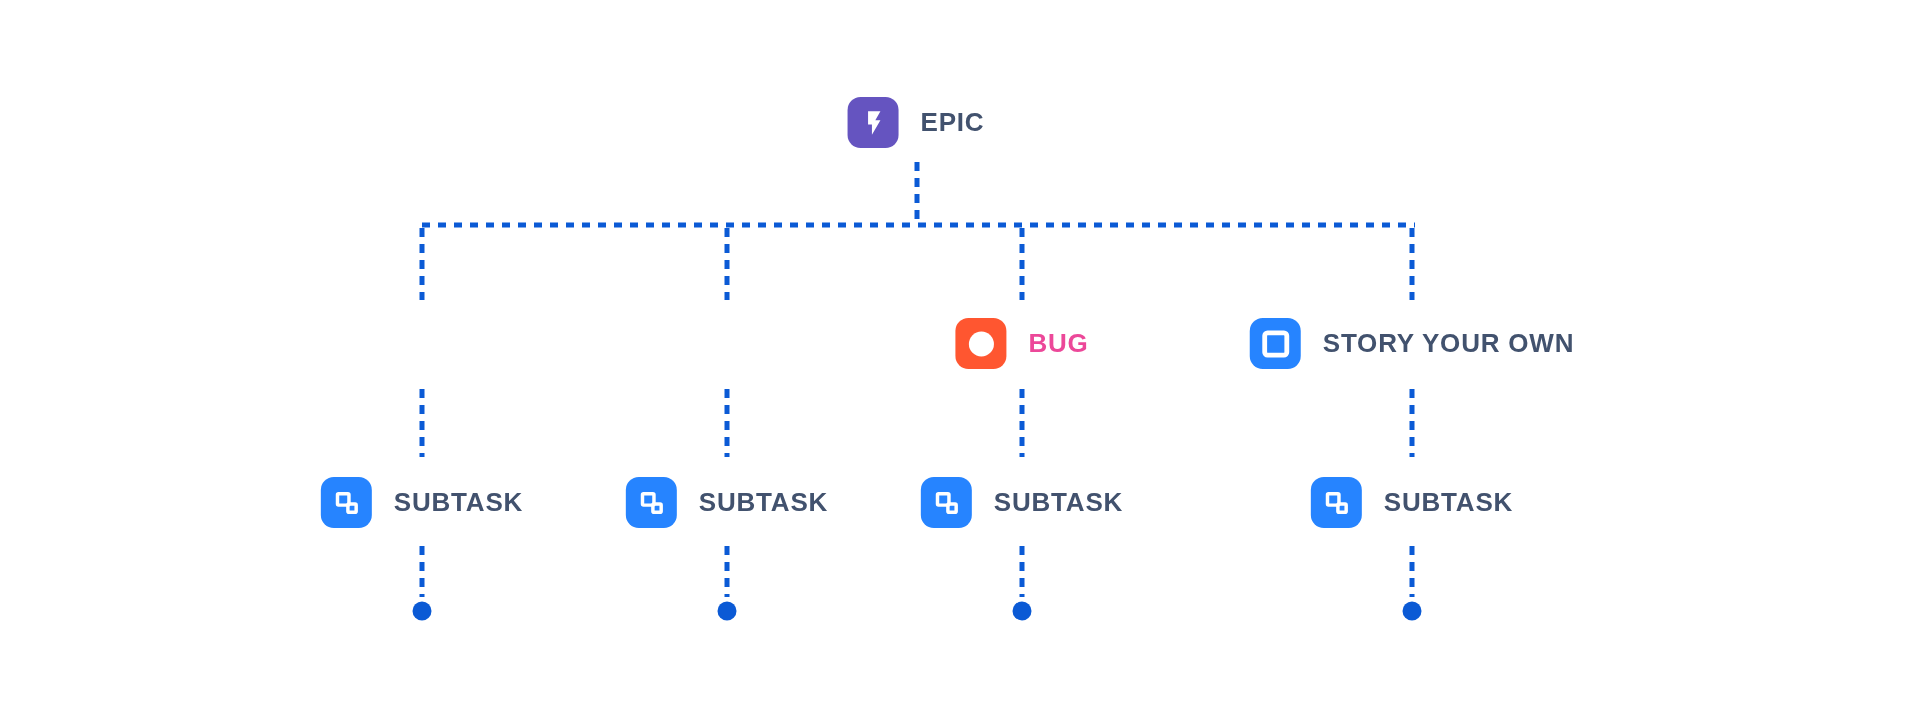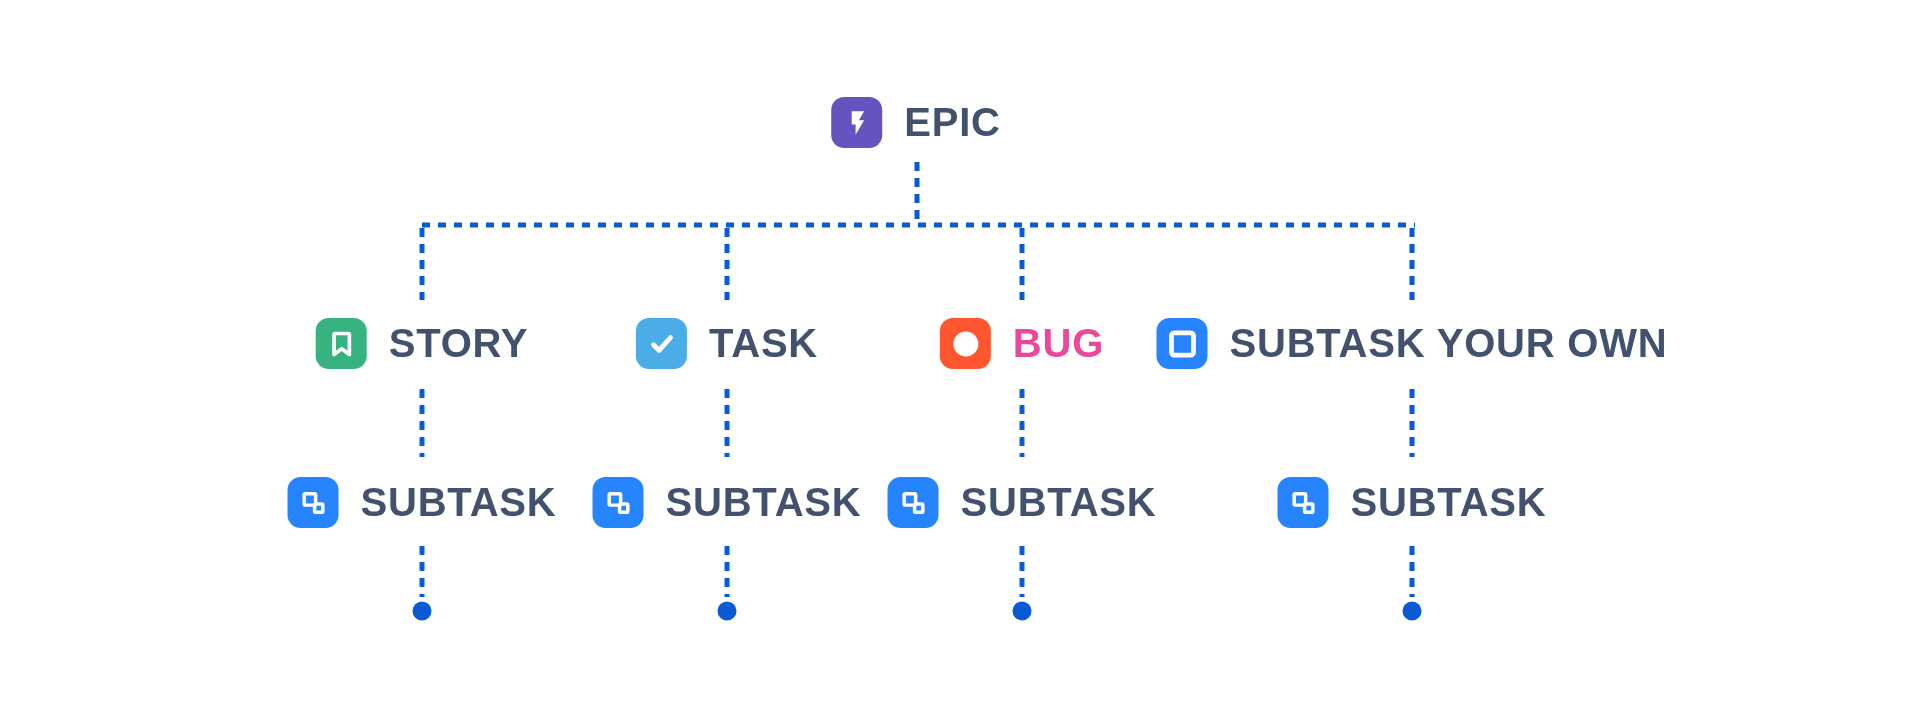--- a/index.html
+++ b/index.html
@@ -35,21 +35,21 @@
   .icon-sq {
     width: 51px;
     height: 51px;
     border-radius: 13px;
     flex: 0 0 51px;
     display: flex;
     align-items: center;
     justify-content: center;
   }
   .node .label {
-    font-size: 40px;
+    font-size: 26px;
     font-weight: 700;
     letter-spacing: 0.8px;
     line-height: 51px;
   }
 </style>
 </head>
 <body>
 
 <div class="canvas" style="background: rgb(255, 255, 255);">
 
@@ -82,54 +82,38 @@
 
   <div class="node" style="left:916px; top:97px">
     <span class="icon-sq" aria-label="lightning-bolt-icon" style="background: rgb(101, 84, 192);">
       <svg width="30" height="30" viewBox="0 0 24 24">
         <path d="M7.6 2.6v10.6h3.1V21.4l6.8-11.7h-4.1l4.1-7.1H7.6z" fill="#fff"></path>
       </svg>
     </span>
     <span class="label" style="color: rgb(66, 82, 110);">EPIC</span>
   </div>
 
-  <div class="node" style="left:422px; top:318px">
-    <span class="icon-sq" aria-label="bookmark-icon" style="background: rgb(54, 179, 126);">
-      <svg width="34" height="34" viewBox="0 0 24 24">
-        <path d="M7.3 4.6h9.4c.4 0 .7.3.7.7v14.1l-5.4-4.1-5.4 4.1V5.3c0-.4.3-.7.7-.7z" fill="none" stroke="#fff" stroke-width="2.6" stroke-linejoin="round"></path>
-      </svg>
-    </span>
-    <span class="label" style="color: rgb(66, 82, 110);">STORY</span>
-  </div>
 
-  <div class="node" style="left:727px; top:318px">
-    <span class="icon-sq" aria-label="checkmark-icon" style="background: rgb(75, 173, 232);">
-      <svg width="32" height="32" viewBox="0 0 24 24">
-        <path d="M5.6 12.6l4.2 4.2L18.4 7.2" fill="none" stroke="#fff" stroke-width="3.6" stroke-linecap="round" stroke-linejoin="round"></path>
-      </svg>
-    </span>
-    <span class="label" style="color: rgb(66, 82, 110);">TASK</span>
-  </div>
 
   <div class="node" style="left:1022px; top:318px">
     <span class="icon-sq" aria-label="filled-circle-icon" style="background: rgb(255, 86, 48);">
       <svg width="32" height="32" viewBox="0 0 24 24">
         <circle cx="12" cy="12" r="9.4" fill="#fff"></circle>
       </svg>
     </span>
     <span class="label" style="color: #ec4899;">BUG</span>
   </div>
 
   <div class="node" style="left:1412px; top:318px">
     <span class="icon-sq" aria-label="square-outline-icon" style="background: rgb(38, 132, 255);">
       <svg width="34" height="34" viewBox="0 0 24 24">
         <rect x="4.2" y="4.2" width="15.6" height="15.6" rx="2" fill="none" stroke="#fff" stroke-width="3.4"></rect>
       </svg>
     </span>
-    <span class="label" style="color: rgb(66, 82, 110);">SUBTASK YOUR OWN</span>
+    <span class="label" style="color: rgb(66, 82, 110);">STORY YOUR OWN</span>
   </div>
 
   <div class="node" style="left:422px; top:477px">
     <span class="icon-sq" aria-label="subtask-squares-icon" style="background: rgb(38, 132, 255);">
       <svg width="32" height="32" viewBox="0 0 24 24">
         <rect x="5" y="5" width="8.6" height="8.6" rx="0.8" fill="none" stroke="#fff" stroke-width="2.6"></rect>
         <rect x="12.8" y="12.8" width="6.2" height="6.2" rx="0.8" fill="none" stroke="#fff" stroke-width="2.6"></rect>
       </svg>
     </span>
     <span class="label" style="color: rgb(66, 82, 110);">SUBTASK</span>

